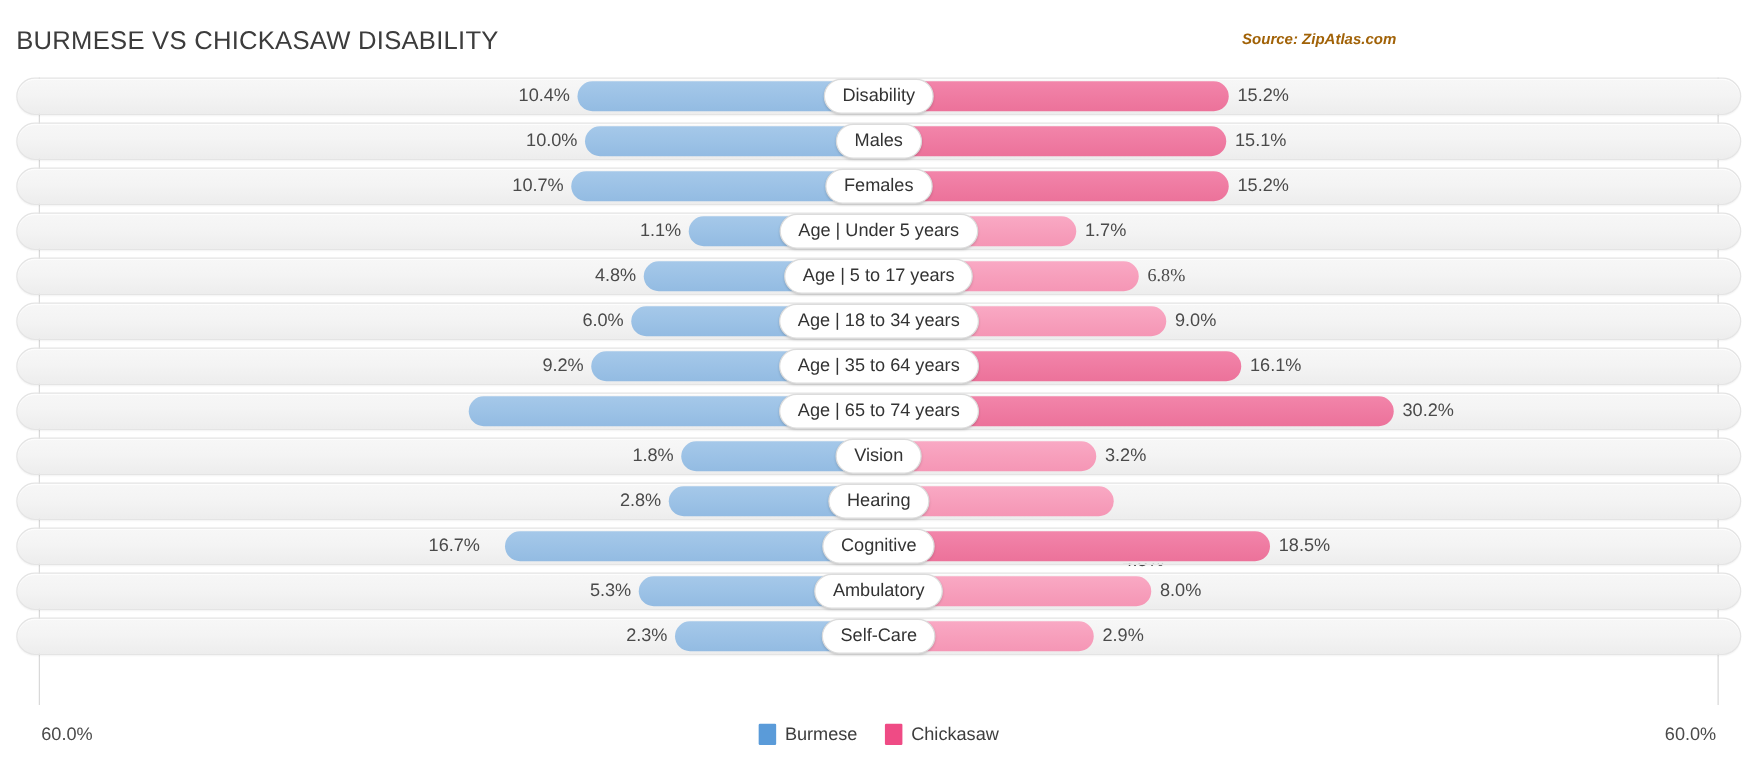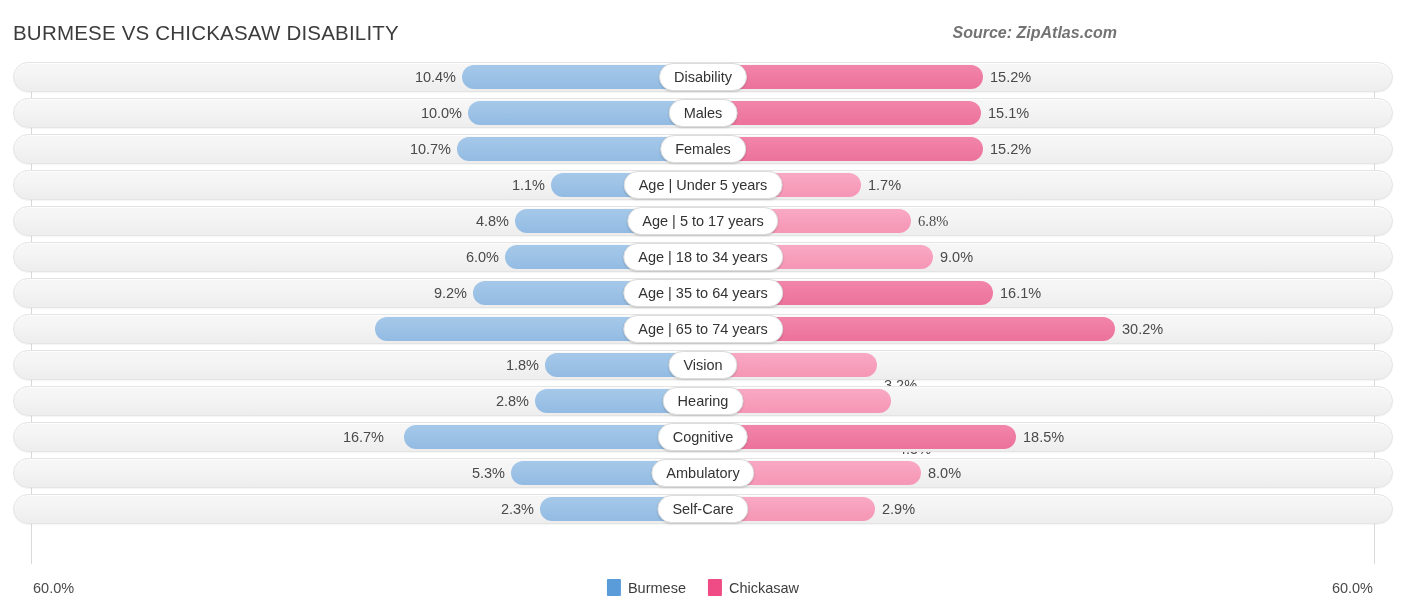--- a/index.html
+++ b/index.html
@@ -17,22 +17,22 @@
 
   
   .header { position: absolute; left: 0; top: 0; width: 1130px; height: 62px; }
   .chart-title {
     position: absolute; left: 13px; top: 21px;
     font-size: 20.5px; letter-spacing: 0.2px;
     color: #3c3c3c; font-weight: 400; white-space: nowrap;
   }
   .chart-source {
     position: absolute; right: 13px; top: 24px;
-    font-size: 16px; font-style: italic; font-weight: bold;
-    color: #737373; white-space: nowrap;
+    font-size: 12px; font-style: italic; font-weight: bold;
+    color: #a16207; white-space: nowrap;
   }
 
   
   .plot {
     position: absolute; left: 0; top: 62px;
     width: 1406px; height: 510px;
   }
   .gridline {
     position: absolute; top: 0; bottom: 8px; width: 1px;
     background: #d9d9d9;
@@ -190,21 +190,21 @@
           <div class="bar right pink-m" style="left: 703px; width: 412px;"></div>
           <div class="val outside-left" style="left: 285px; width: 84px; margin-top: 43px;">20.6%</div>
           <div class="val outside-right" style="left: 1122px; width: 90px;">30.2%</div>
           <div class="pill">Age | 65 to 74 years</div>
         </div>
         <div class="row">
           <div class="track"></div>
           <div class="bar left blue-l" style="left: 545px; width: 158px;"></div>
           <div class="bar right pink-l" style="left: 703px; width: 174px;"></div>
           <div class="val outside-left" style="left: 455px; width: 84px;">1.8%</div>
-          <div class="val outside-right" style="left: 884px; width: 90px; margin-top: 20px;">3.2%</div>
+          <div class="val outside-right" style="left: 884px; width: 90px;">3.2%</div>
           <div class="pill">Vision</div>
         </div>
         <div class="row">
           <div class="track"></div>
           <div class="bar left blue-l" style="left: 535px; width: 168px;"></div>
           <div class="bar right pink-l" style="left: 703px; width: 188px;"></div>
           <div class="val outside-left" style="left: 445px; width: 84px;">2.8%</div>
           <div class="val outside-right" style="left: 898px; width: 90px; margin-top: 48px;">4.5%</div>
           <div class="pill">Hearing</div>
         </div>

